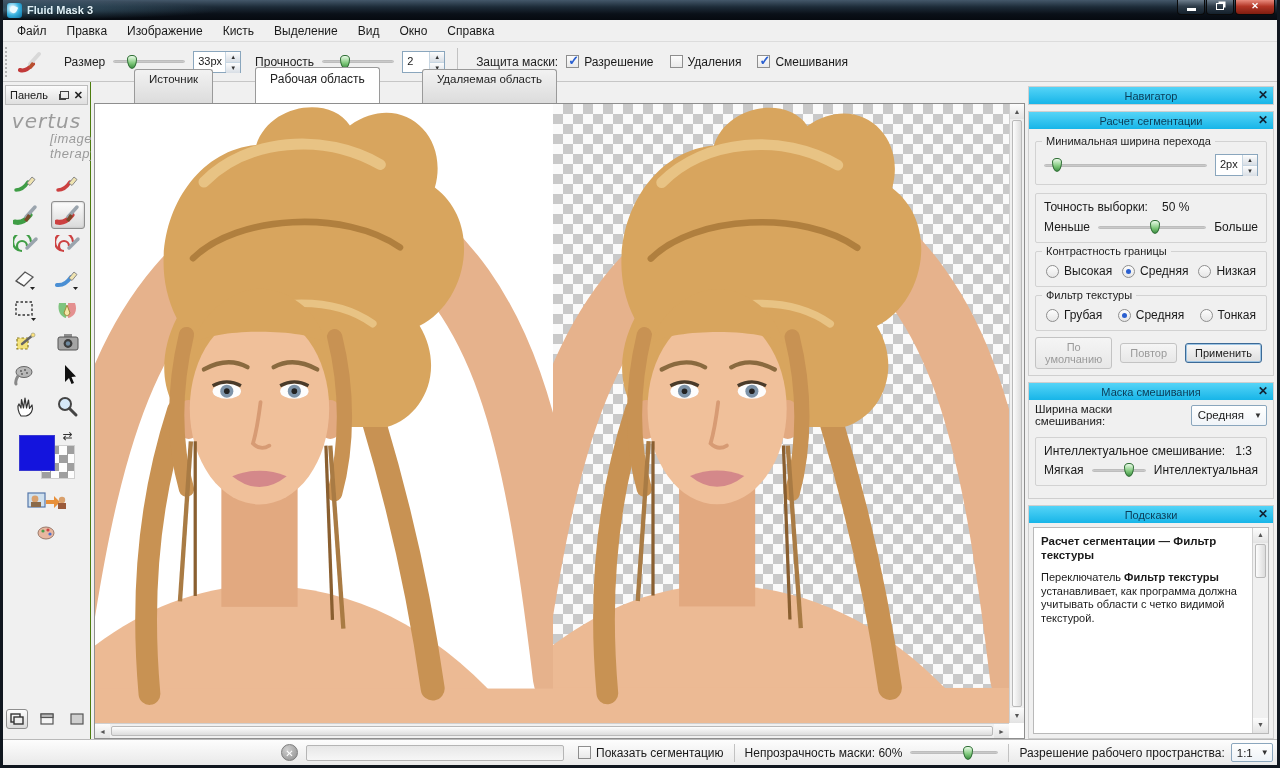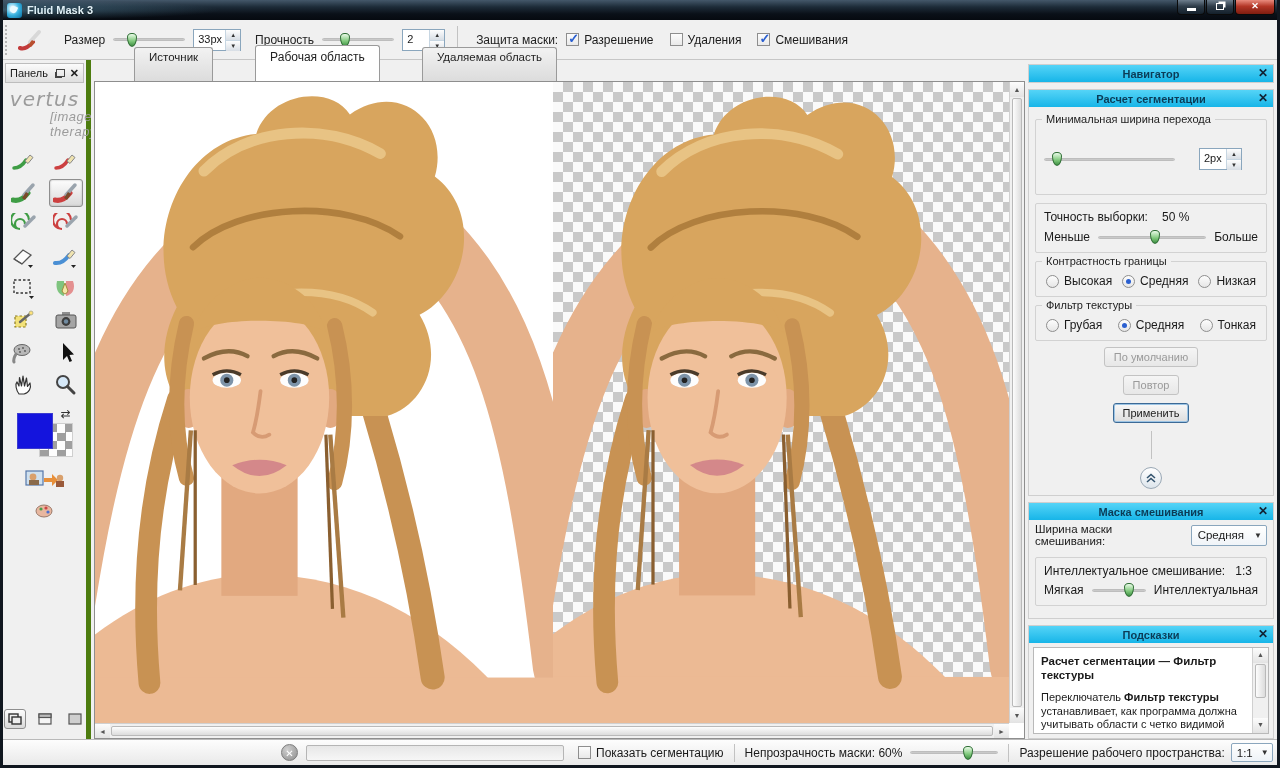--- a/index.html
+++ b/index.html
@@ -48,21 +48,21 @@
   .vsep { width:1px; height:28px; background:#c2c2c2; margin:0 12px; }
   .checkbox { width:13px; height:13px; border:1px solid #8e8e8e; background:linear-gradient(180deg,#fcfcfc,#e9e9e9); position:relative; flex:0 0 13px; }
   .checkbox.checked::after { content:"✓"; position:absolute; left:1px; top:-3px; color:#2a5fd0; font-size:13px; font-weight:bold; }
   .cb-row { display:flex; align-items:center; margin-right:16px; }
   .cb-row span.lbl { margin-left:5px; }
 
   
   .main { flex:1; display:flex; min-height:0; position:relative; }
 
   
-  .left-panel { width:88px; flex:0 0 88px; background:#f0f0f0; border-right:5px solid #4d7c0f; display:flex; flex-direction:column; }
+  .left-panel { width:88px; flex:0 0 88px; background:#f0f0f0; border-right:1px solid #4d7c0f; display:flex; flex-direction:column; }
   .lp-header { height:20px; margin:3px 2px 0 2px; background:linear-gradient(180deg,#fbfbfb,#dfdfdf); border:1px solid #bdbdbd;
     display:flex; align-items:center; padding:0 4px; font-size:11px; }
   .lp-header .t { flex:1; }
   .lp-float { width:9px; height:8px; border:1px solid #444; box-shadow:-2px 2px 0 -1px #444; margin-right:5px; }
   .lp-close { font-size:11px; font-weight:bold; color:#222; }
   .logo { text-align:center; margin-top:4px; color:#9b9b9b;font-style:italic; }
   .logo .v { font-size:20px; letter-spacing:1px; font-family:"DejaVu Sans", sans-serif; }
   .logo .s { font-size:13px; letter-spacing:.5px; margin-top:-2px;padding-left:47px; }
   .tools { display:grid; grid-template-columns:34px 34px; justify-content:center; gap:4px 8px; margin-top:8px; }
   .tool { width:34px; height:28px; display:flex; align-items:center; justify-content:center; border:1px solid transparent; border-radius:3px; }
@@ -91,21 +91,21 @@
   .vscroll { position:absolute; right:0; top:0; bottom:15px; width:15px; background:#f0f0f0; border-left:1px solid #d0d0d0; display:flex; flex-direction:column; }
   .hscroll { position:absolute; left:0; right:15px; bottom:0; height:15px; background:#f0f0f0; border-top:1px solid #d0d0d0; display:flex; }
   .sc-btn { flex:0 0 15px; display:flex; align-items:center; justify-content:center; font-size:7px; color:#555; background:linear-gradient(180deg,#fcfcfc,#e3e3e3); }
   .sc-thumb-v { flex:1; margin:1px 2px; background:linear-gradient(90deg,#fdfdfd,#dcdcdc); border:1px solid #b9b9b9; border-radius:2px; }
   .sc-thumb-h { flex:1; margin:2px 1px; background:linear-gradient(180deg,#fdfdfd,#dcdcdc); border:1px solid #b9b9b9; border-radius:2px; }
 
   
   .sidebar { width:252px; flex:0 0 252px; background:#f0f0f0; padding:4px 3px 0 3px; display:flex; flex-direction:column; gap:6px; overflow:hidden; }
   .panel { border:1px solid #cfcfcf; background:#f0f0f0; }
   .panel-hdr { height:17px; background:linear-gradient(180deg,#55d4f7,#17b5e8); display:flex; align-items:center; position:relative; }
-  .panel-hdr .ht { flex:1; text-align:center; font-size:11px; font-weight:bold; color:#0b3c57; }
+  .panel-hdr .ht { flex:1; text-align:center; font-size:11px; font-weight:normal; color:#0b3c57; }
   .panel-hdr .hx { position:absolute; right:5px; top:1px; font-size:12px; font-weight:bold; color:#123; }
   .panel-body { padding:6px; }
 
   .nav-thumb-wrap { display:flex; justify-content:center; padding:4px 0 6px 0; }
   .nav-thumb { width:72px; height:92px; background:#fff; border:1px solid #cfcfcf; overflow:hidden; }
   .nav-zoomrow { display:flex; align-items:center; gap:6px; padding:0 2px 4px 2px; }
   .mountain { width:16px; height:10px; position:relative; }
   .mountain::before { content:""; position:absolute; bottom:0; left:0; border-left:8px solid transparent; border-right:8px solid transparent; border-bottom:9px solid #8a8a8a; }
   .mountain.small { transform:scale(.62); }
   .nav-slider { flex:1; }
@@ -206,20 +206,30 @@
   <div class="titlebar">
     <div class="app-icon"></div>
     <div class="title-text">Fluid Mask 3</div>
     <div class="winbtns">
       <div class="winbtn"><span class="glyph-min"></span></div>
       <div class="winbtn"><span class="glyph-restore"></span></div>
       <div class="winbtn close"><span>✕</span></div>
     </div>
   </div>
 
+  <div class="menubar">
+    <span class="menu-item">Файл</span>
+    <span class="menu-item">Правка</span>
+    <span class="menu-item">Изображение</span>
+    <span class="menu-item">Кисть</span>
+    <span class="menu-item">Выделение</span>
+    <span class="menu-item">Вид</span>
+    <span class="menu-item">Окно</span>
+    <span class="menu-item">Справка</span>
+  </div>
 
   <div class="toolbar">
     <div class="grip"></div>
     <svg class="tb-brush" viewBox="0 0 26 24">
       <path d="M2 20 Q8 22 15 14" stroke="#c23a3a" stroke-width="4" fill="none" stroke-linecap="round"></path>
       <path d="M12 14 L21 4" stroke="#d8d8d8" stroke-width="4" stroke-linecap="round"></path>
       <path d="M10 17 L14 12 L17 14 L13 19 Z" fill="#b8502f"></path>
     </svg>
     <span class="tb-label">Размер</span>
     <div class="slider" style="width:72px">
@@ -478,21 +488,21 @@
         </div>
         <div class="panel-body" style="padding:4px 6px 6px 6px;">
 
           <div class="groupbox">
             <span class="gb-label">Минимальная ширина перехода</span>
             <div class="row">
               <div class="slider" style="flex:1">
                 <div class="track"></div>
                   <div class="thumb" style="left:8px"></div>
               </div>
-              <div class="spin" style="margin:16px">
+              <div class="spin" style="margin:0">
                 <span class="val">2px</span>
                 <span class="arrows">
                     <span>▲</span>
                     <span>▼</span>
                   </span>
               </div>
             </div>
           </div>
 
           <div class="groupbox" style="padding-top:6px">
@@ -539,21 +549,21 @@
                   <span class="radio selected"></span>
                   <span>Средняя</span>
                 </span>
               <span class="radio-item">
                   <span class="radio"></span>
                   <span>Тонкая</span>
                 </span>
             </div>
           </div>
 
-          <div class="row" style="margin-top:4px; flex-direction:column;">
+          <div class="row" style="margin-top:4px; ">
             <button class="btn disabled">По умолчанию</button>
             <button class="btn disabled">Повтор</button>
             <button class="btn primary">Применить</button>
             <div class="vsep" style="margin:0 2px;"></div>
             <div class="chev-btn">
               <svg width="12" height="12" viewBox="0 0 12 12">
                 <path d="M2 6 L6 2.5 L10 6 M2 10 L6 6.5 L10 10" stroke="#33536e" stroke-width="1.6" fill="none"></path>
               </svg>
             </div>
           </div>

